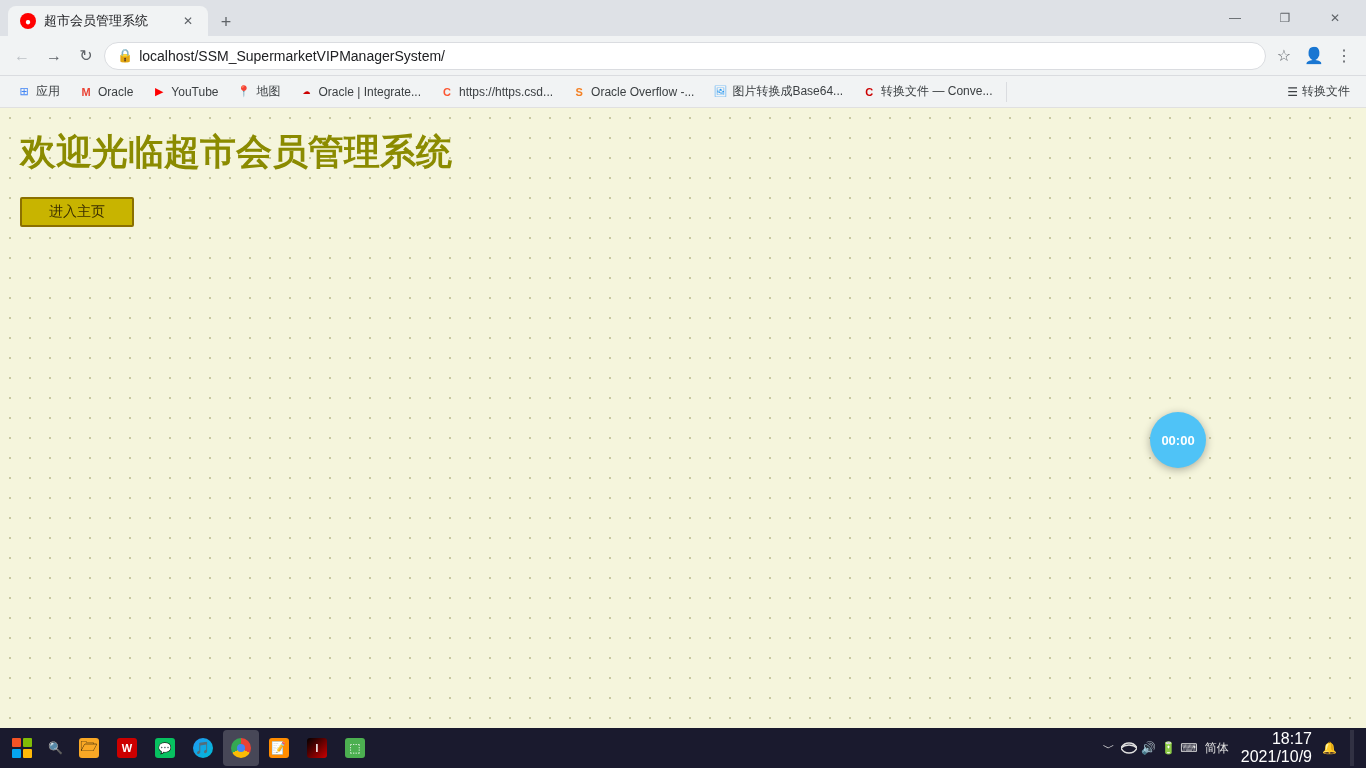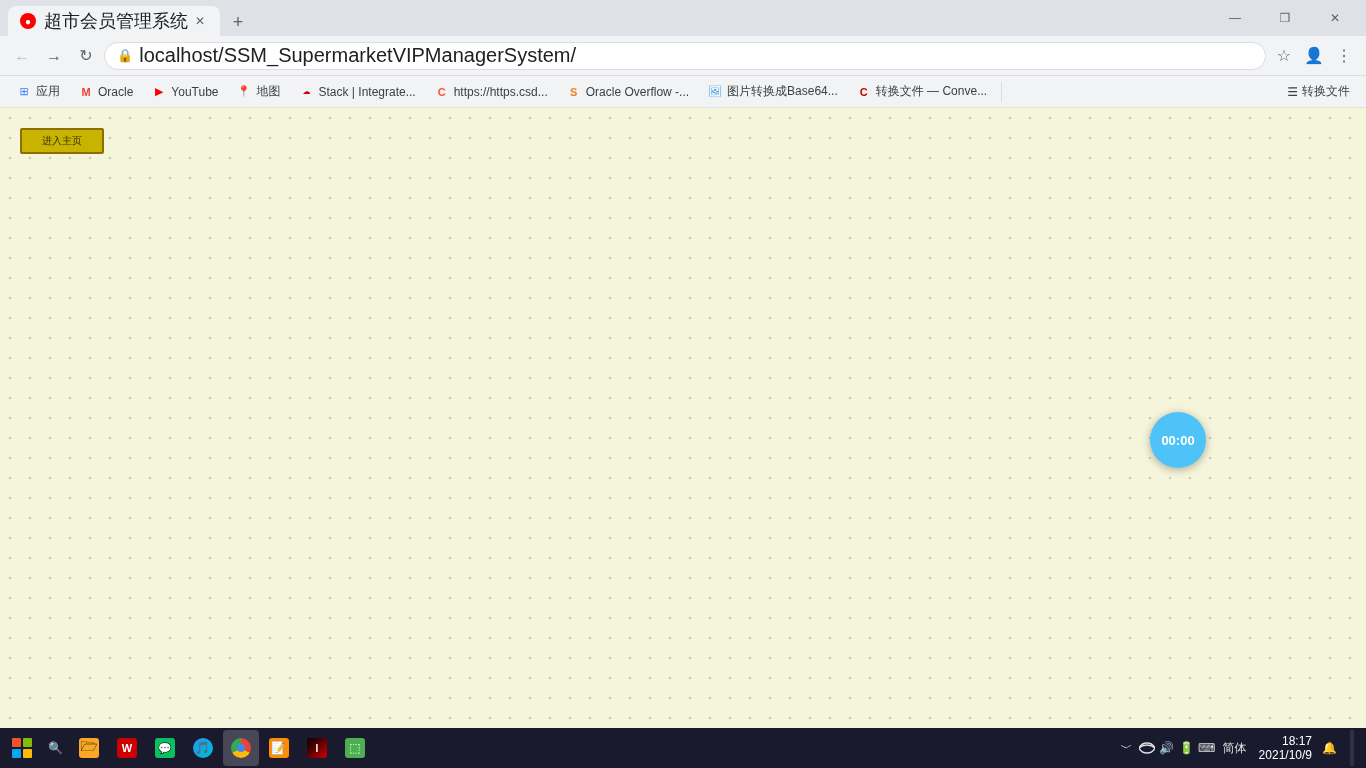--- a/index.html
+++ b/index.html
@@ -46,21 +46,21 @@
       align-items: center;
       justify-content: center;
       font-size: 10px;
       color: white;
     }
     .tab-title {
       flex: 1;
       overflow: hidden;
       text-overflow: ellipsis;
       white-space: nowrap;
-      font-size: 18px;
+      font-size: 13px;
     }
     .tab-close {
       width: 16px;
       height: 16px;
       border-radius: 50%;
       display: flex;
       align-items: center;
       justify-content: center;
       font-size: 12px;
       color: #5f6368;
@@ -127,21 +127,21 @@
       padding: 0 12px;
       border: 1px solid #dadce0;
       font-size: 14px;
       color: #202124;
     }
     .address-bar-lock {
       color: #5f6368;
       margin-right: 6px;
       font-size: 13px;
     }
-    .address-text { flex: 1; font-size: 20px; }
+    .address-text { flex: 1; font-size: 14px; }
     .toolbar-actions {
       display: flex;
       align-items: center;
       gap: 2px;
     }
 
     
     .bookmarks-bar {
       height: 32px;
       background: #f1f3f4;
@@ -207,22 +207,22 @@
       font-weight: bold;
       color: #8B8B00;
       margin-bottom: 20px;
       font-family: 'Microsoft YaHei', SimSun, serif;
     }
 
     .enter-btn {
       background: #c8b400;
       border: 2px solid #8B7000;
       color: #3a2e00;
-      font-size: 10px;
-      padding: 4px 20px;
+      font-size: 14px;
+      padding: 4px 27px;
       cursor: pointer;
       font-family: 'Microsoft YaHei', Arial;
       border-radius: 2px;
     }
 
     
     .timer-widget {
       position: absolute;
       right: 160px;
       bottom: 260px;
@@ -313,21 +313,21 @@
       justify-content: center;
       cursor: pointer;
       font-size: 12px;
       color: #e0e0e0;
     }
     .taskbar-clock {
       display: flex;
       flex-direction: column;
       align-items: flex-end;
       color: white;
-      font-size: 12px;
+      font-size: 16px;
       margin-left: 4px;
       cursor: pointer;
     }
     .notification-btn {
       width: 28px;
       height: 36px;
       display: flex;
       align-items: center;
       justify-content: center;
       cursor: pointer;
@@ -397,21 +397,21 @@
     <div class="bookmark-item">
       <div class="bookmark-icon" style="color:#ff0000;">▶</div>
       <span>YouTube</span>
     </div>
     <div class="bookmark-item">
       <div class="bookmark-icon" style="color:#34a853;">📍</div>
       <span>地图</span>
     </div>
     <div class="bookmark-item">
       <div class="bookmark-icon" style="color:#cc0000; font-size:8px;">☁</div>
-      <span>Stack | Integrate...</span>
+      <span>Oracle | Integrate...</span>
     </div>
     <div class="bookmark-item">
       <div class="bookmark-icon" style="color:#fc5531; font-weight:bold; font-size:11px;">C</div>
       <span>https://https.csd...</span>
     </div>
     <div class="bookmark-item">
       <div class="bookmark-icon" style="color:#f48024; font-weight:bold; font-size:11px;">S</div>
       <span>Oracle Overflow -...</span>
     </div>
     <div class="bookmark-item">
@@ -423,20 +423,21 @@
       <span>转换文件 — Conve...</span>
     </div>
     <div class="bookmark-separator"></div>
     <div class="reading-list-btn">
       <span style="margin-right:4px;">☰</span>
       <span>转换文件</span>
     </div>
   </div>
 
   <div class="page-content">
+    <h1 class="page-heading">欢迎光临超市会员管理系统</h1>
     <button class="enter-btn">进入主页</button>
 
     
     <div class="timer-widget">
       <span>00:00</span>
     </div>
   </div>
 
   <div class="taskbar">
 

